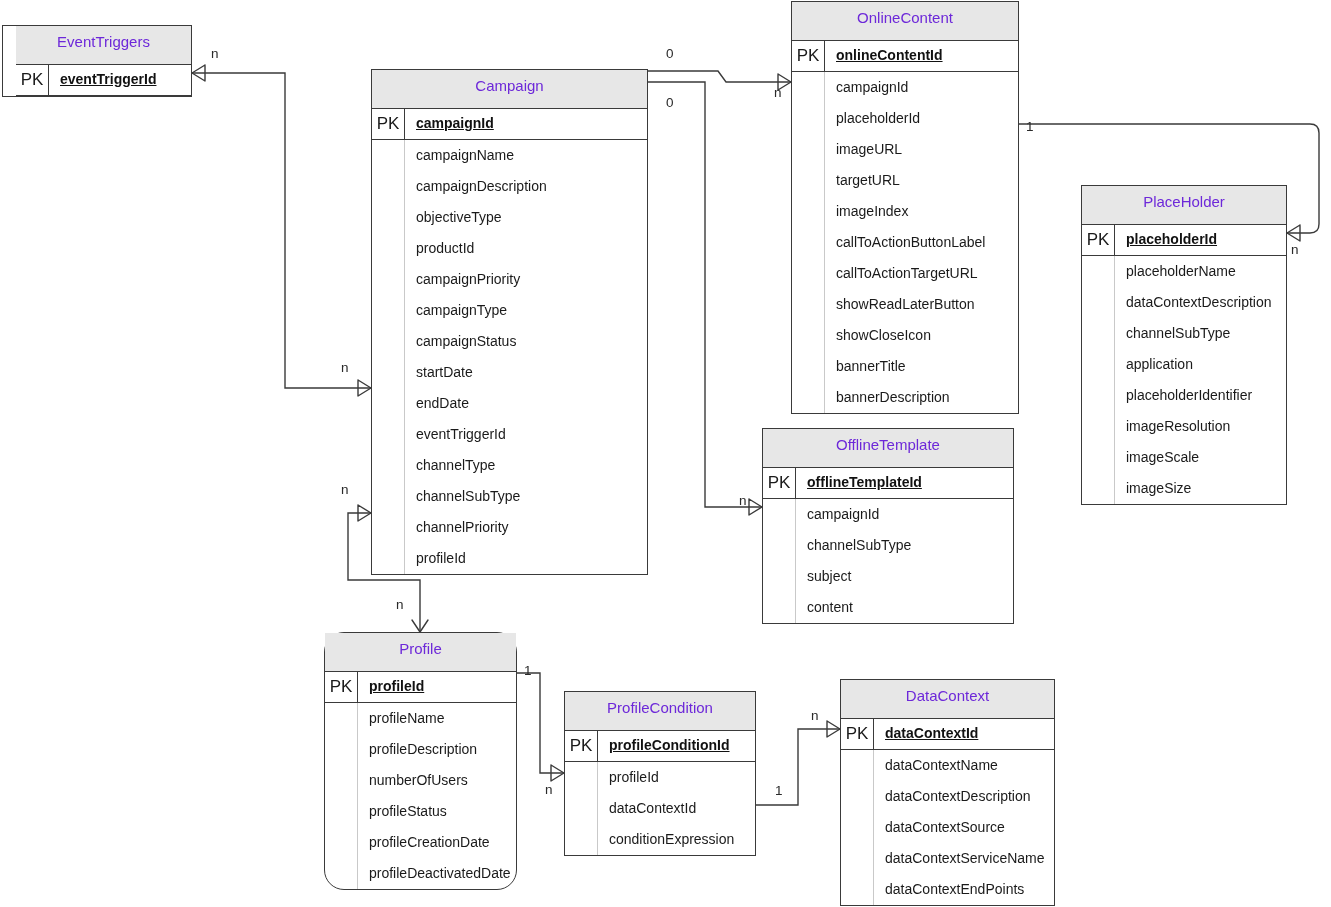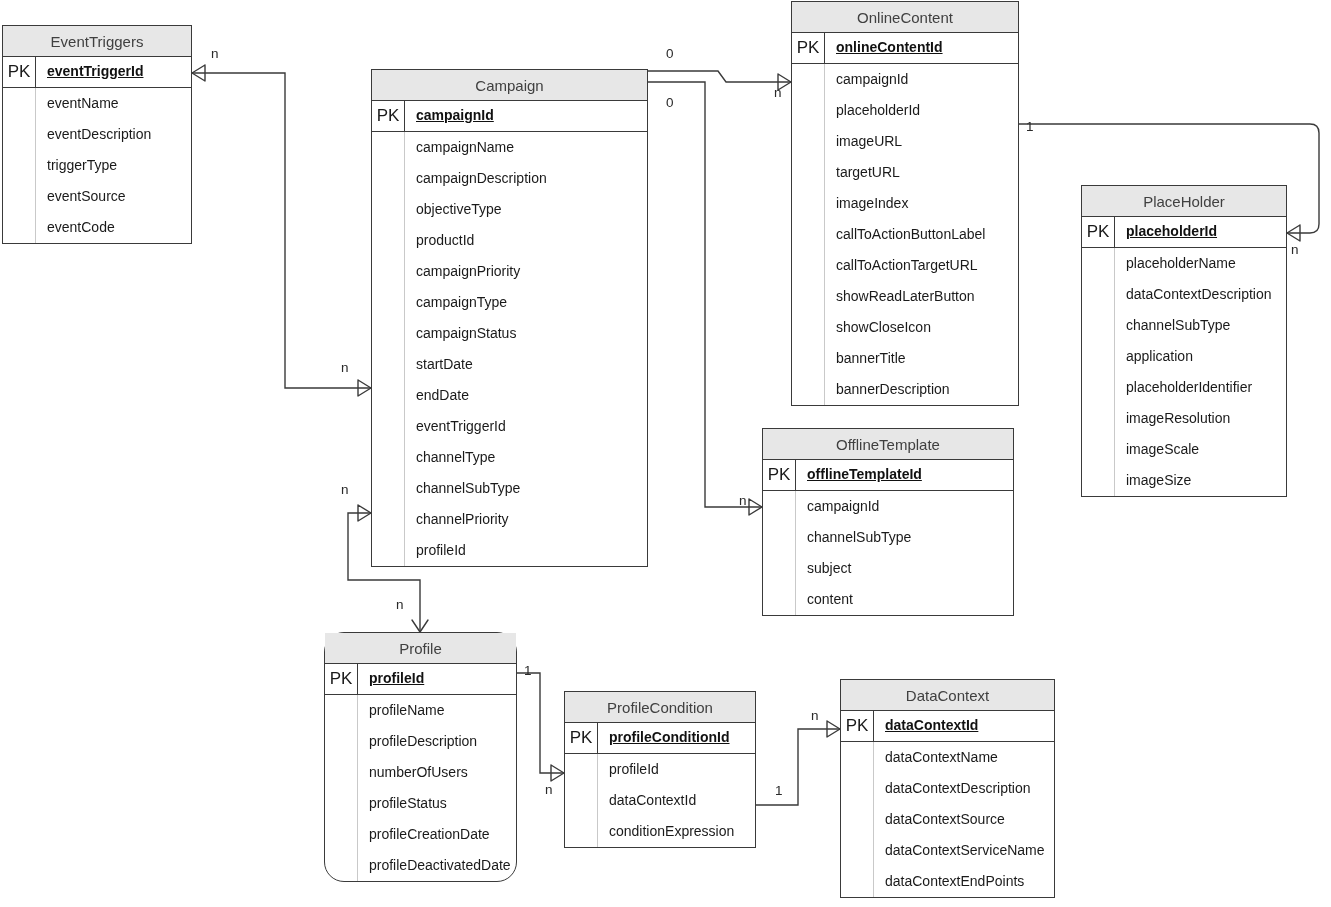--- a/index.html
+++ b/index.html
@@ -21,27 +21,27 @@
     width: 1331px;
     height: 907px;
   }
   .entity {
     position: absolute;
     box-sizing: border-box;
     border: 1.4px solid #3a3a3a;
     background: #ffffff;
   }
   .ent-title {
-    height: 31px;
+    height: 39px;
     line-height: 31px;
     text-align: center;
     font-size: 15px;
     background: #e7e7e7;
     border-bottom: 1.4px solid #3a3a3a;
-    color: #404040;
+    color: #6d28d9;
     box-sizing: border-box;
   }
   .pk-row {
     position: relative;
     height: 31px;
     border-bottom: 1.4px solid #3a3a3a;
     box-sizing: border-box;
   }
   .pk-tag {
     position: absolute;
@@ -156,33 +156,25 @@
   <span class="card-label" style="left:1291px; top:242px;">n</span>
   <span class="card-label" style="left:341px; top:482px;">n</span>
   <span class="card-label" style="left:396px; top:597px;">n</span>
   <span class="card-label" style="left:524px; top:663px;">1</span>
   <span class="card-label" style="left:545px; top:782px;">n</span>
   <span class="card-label" style="left:775px; top:783px;">1</span>
   <span class="card-label" style="left:811px; top:708px;">n</span>
 </div>
 
 <div id="entity-layer">
-    <div class="entity" style="left: 2px; top: 25px; width: 190px;">
+    <div class="entity" style="left: 2px; top: 25px; width: 190px; padding-left: 13px;">
       <div class="ent-title">EventTriggers</div>
       <div class="pk-row">
         <div class="pk-tag">PK</div>
         <div class="pk-name">eventTriggerId</div>
-      </div>
-      <div class="attr-body">
-        <div class="attr-gutter"></div>
-        <div class="attr">eventName</div>
-        <div class="attr">eventDescription</div>
-        <div class="attr">triggerType</div>
-        <div class="attr">eventSource</div>
-        <div class="attr">eventCode</div>
       </div>
     </div>
     <div class="entity" style="left: 371px; top: 25px; width: 277px; margin-top: 44px;">
       <div class="ent-title">Campaign</div>
       <div class="pk-row">
         <div class="pk-tag">PK</div>
         <div class="pk-name">campaignId</div>
       </div>
       <div class="attr-body">
         <div class="attr-gutter"></div>

